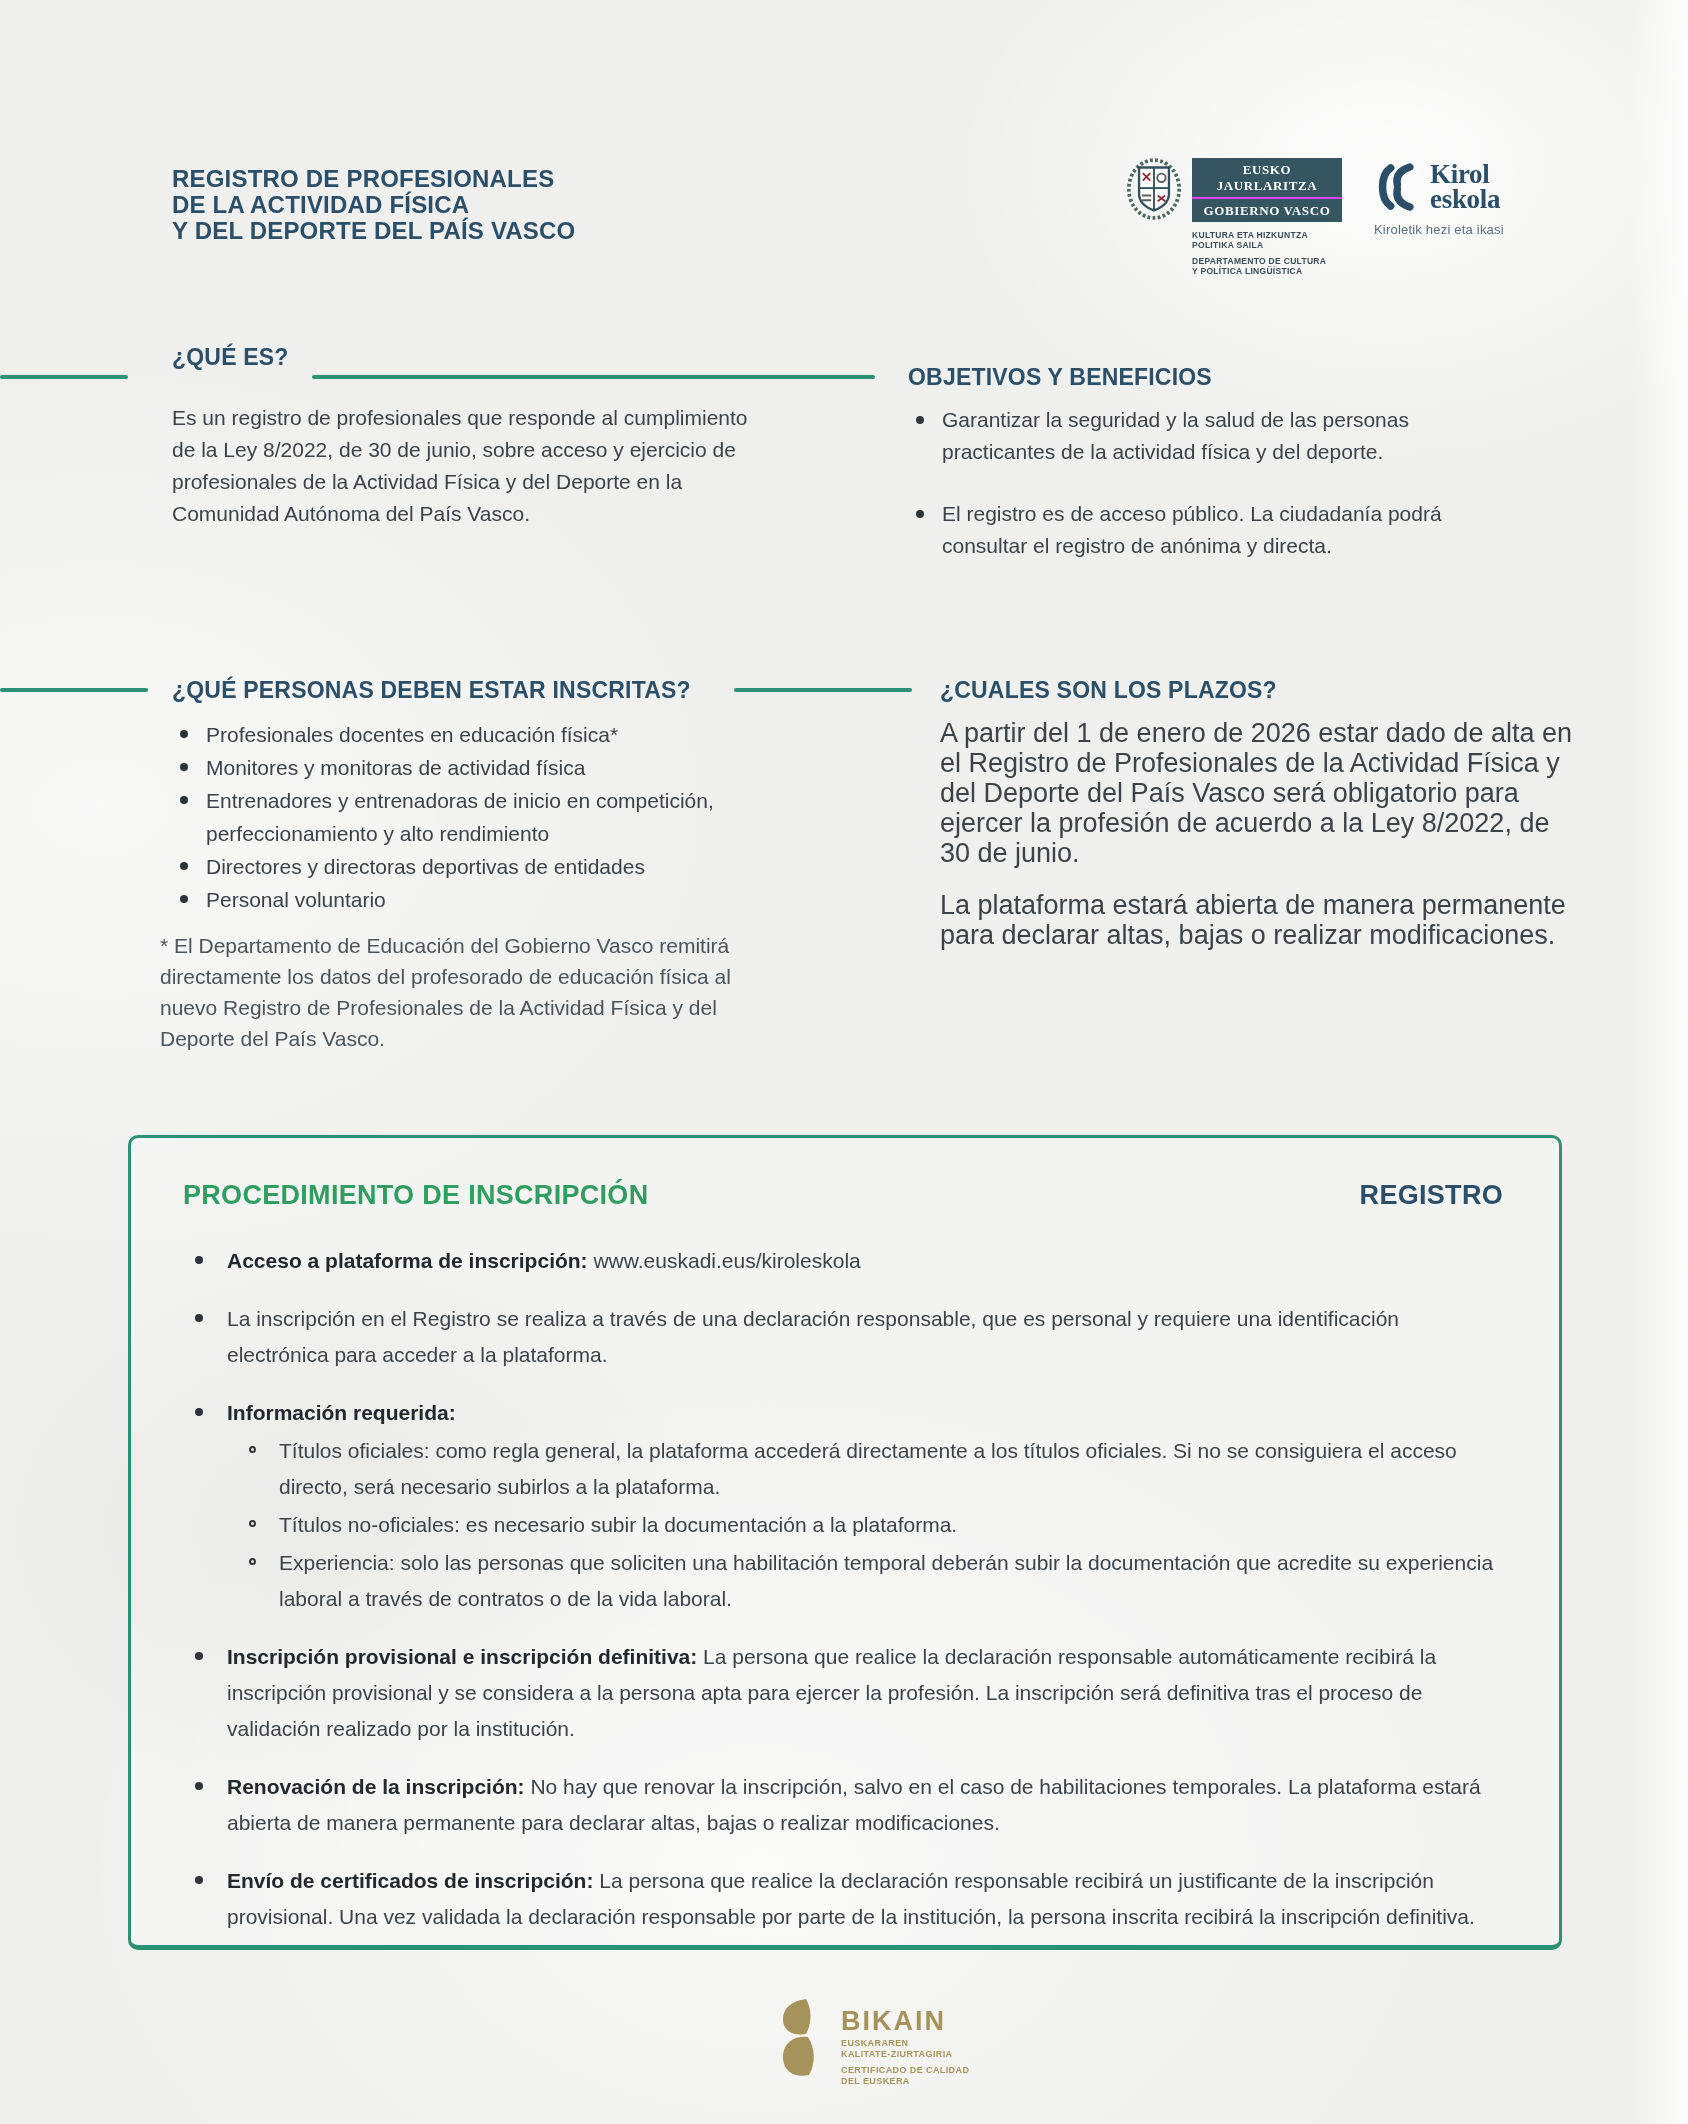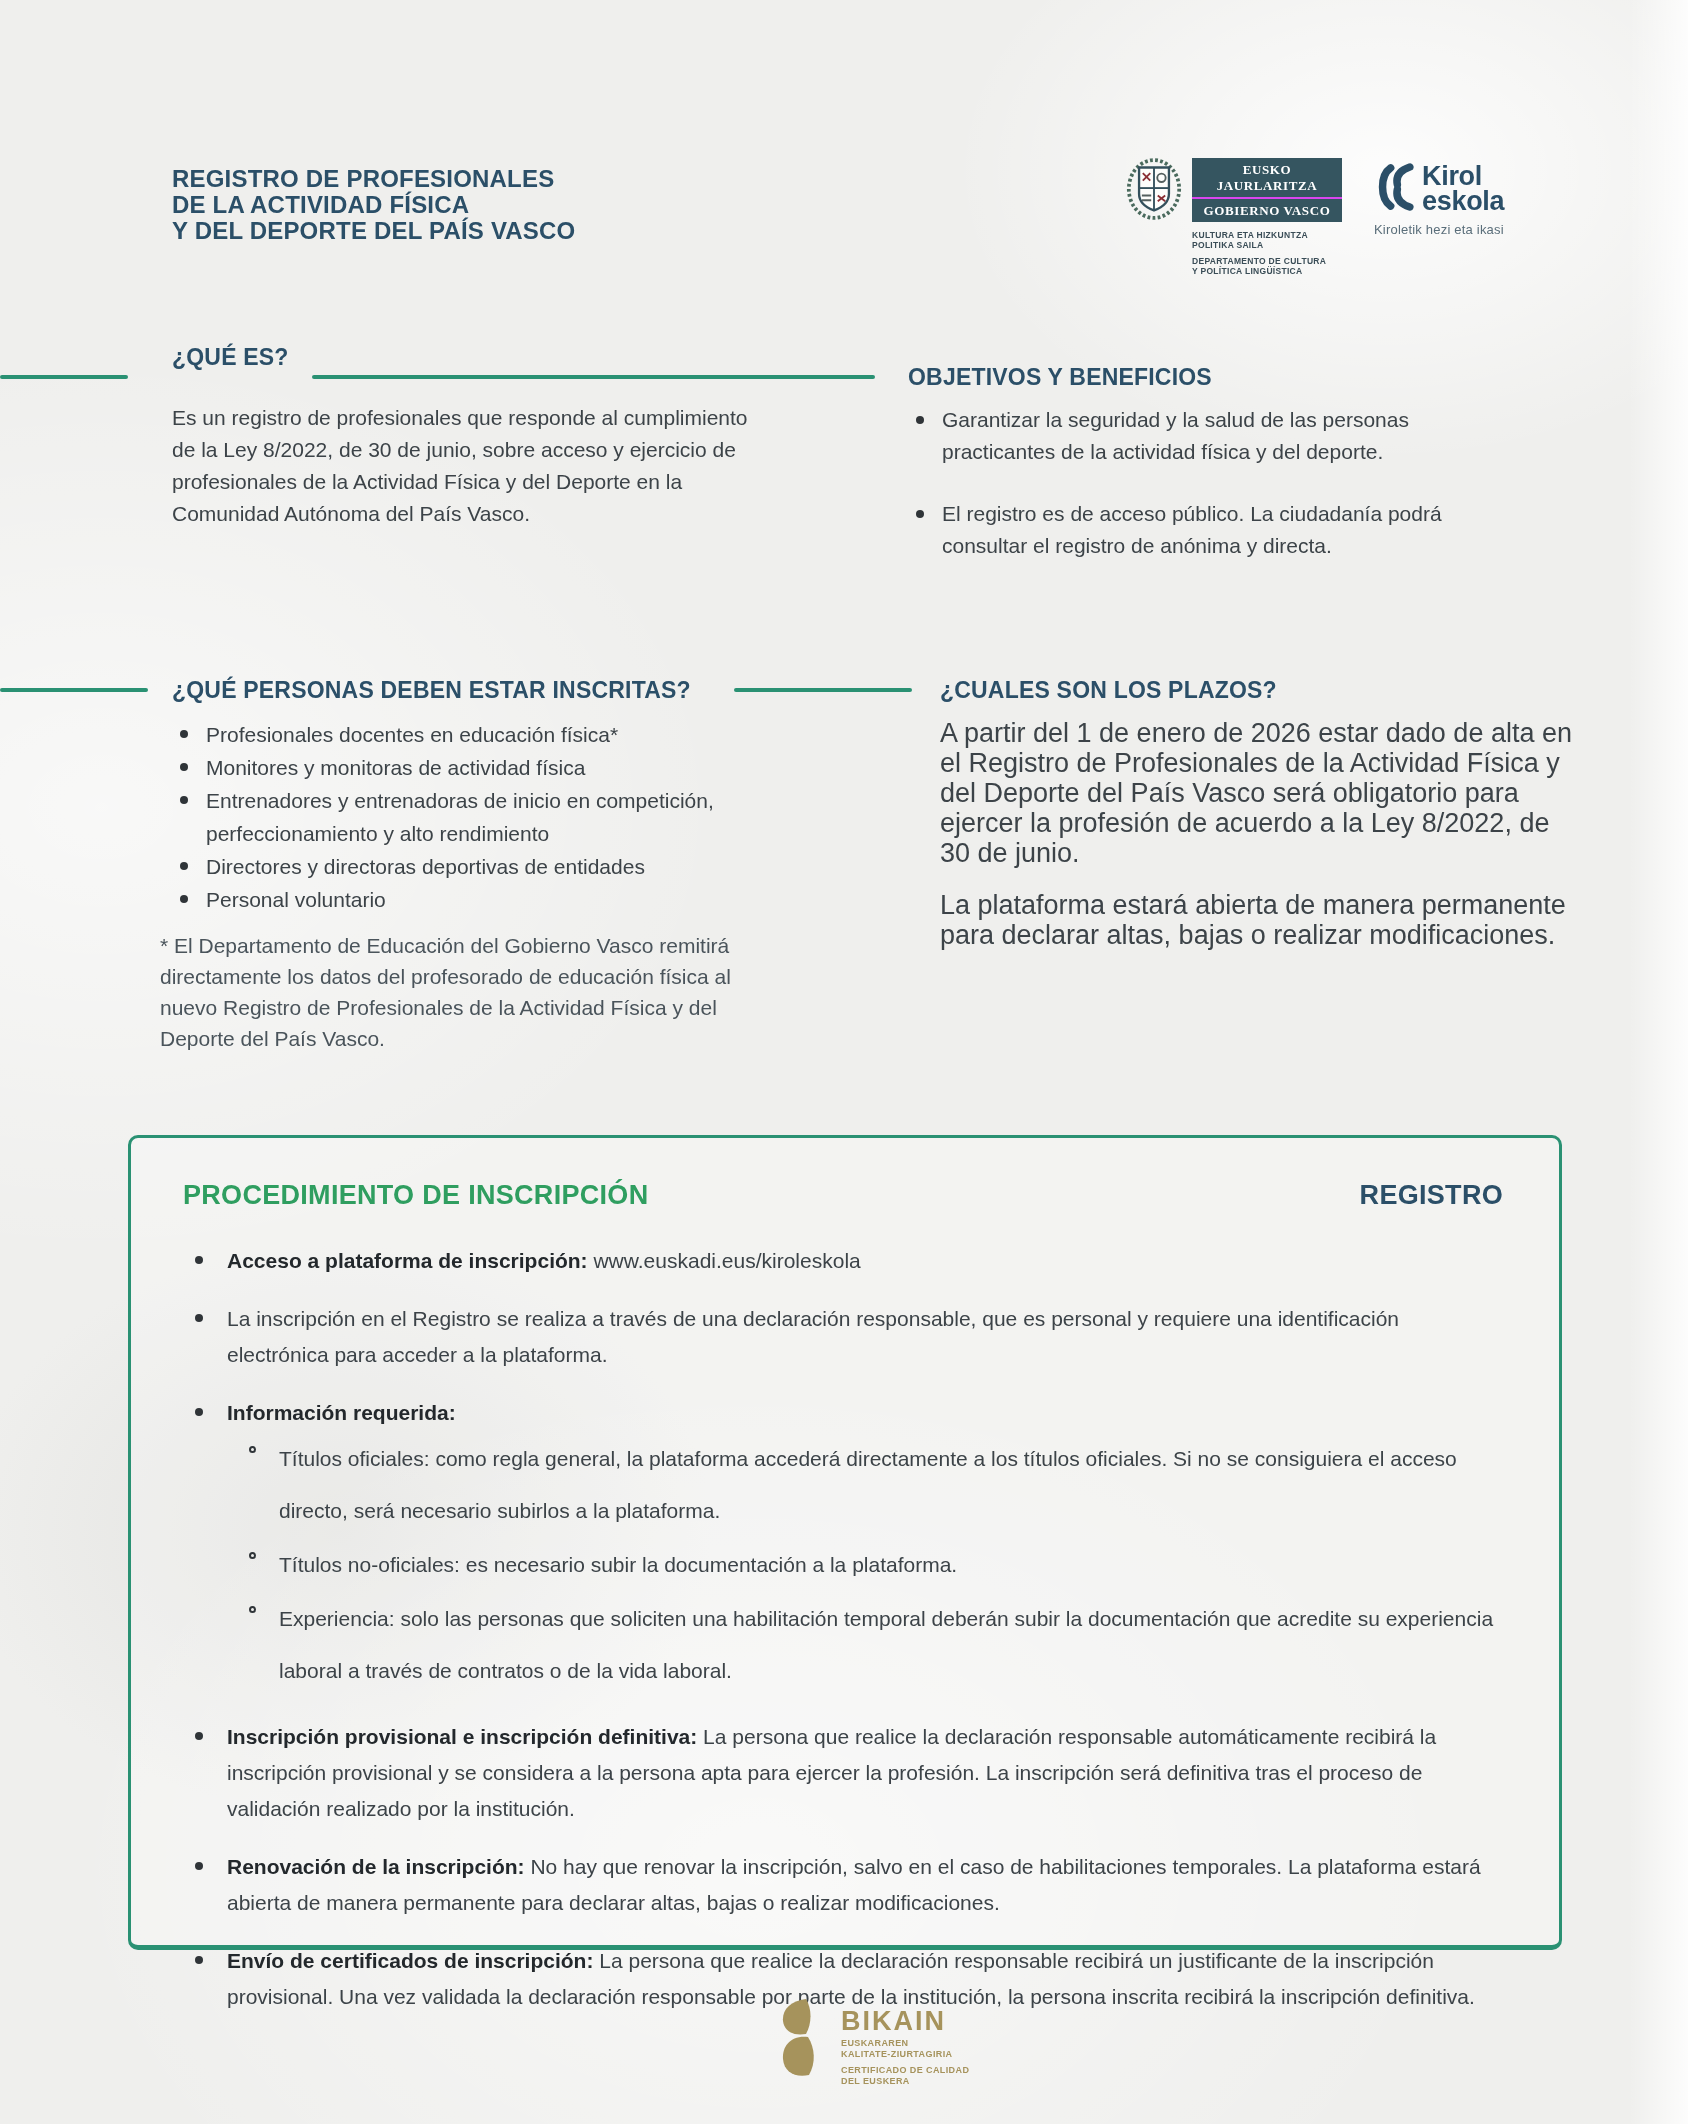--- a/index.html
+++ b/index.html
@@ -40,21 +40,21 @@
   .gov-right{display:flex;flex-direction:column;}
   .gov-bar{width:150px;background:#355560;color:#fff;font-weight:bold;
     font-family:"Liberation Serif", serif;
     font-size:13px;letter-spacing:.6px;text-align:center;}
   .gov-bar .bar-line{padding:4px 2px 3px;border-bottom:2px solid #d946ef;}
   .gov-bar .bar-line:last-child{border-bottom:none;}
   .gov-dept{margin-top:8px;font-size:8.5px;line-height:10px;color:#3a4d57;
     font-weight:bold;letter-spacing:.3px;}
   .gov-dept .dept-group{margin-bottom:6px;}
   .kirol-logo{position:absolute;left:1374px;top:160px;}
-  .kirol-top{display:flex;align-items:flex-end;gap:8px;}
+  .kirol-top{display:flex;align-items:center;gap:16px;font-family:Liberation Serif, serif;}
   .kirol-mark{width:40px;height:54px;}
   .kirol-name{font-size:27px;line-height:25px;font-weight:bold;color:var(--teal);letter-spacing:-.3px;}
   .kirol-tagline{margin-top:8px;font-size:13px;color:#5a6e7a;letter-spacing:.2px;}
 
   
   .hline{position:absolute;height:4px;background:var(--green);border-radius:2px;}
   .line-a{left:0;top:375px;width:128px;}
   .line-b{left:312px;top:375px;width:563px;}
   .line-c{left:0;top:688px;width:148px;}
   .line-d{left:734px;top:688px;width:178px;}
@@ -96,21 +96,21 @@
   }
   .proc-head{display:flex;justify-content:space-between;align-items:baseline;}
   .proc-title{font-size:27px;font-weight:bold;color:var(--green-bright);letter-spacing:.3px;text-align:center;}
   .proc-badge{font-size:27px;font-weight:bold;color:var(--teal);letter-spacing:.3px;}
   .proc-list{list-style:none;margin-top:32px;}
   .proc-list > li{position:relative;padding-left:44px;margin-bottom:22px;}
   .proc-list > li > .dot{left:12px;top:13px;}
   .proc-text{font-size:21px;line-height:36px;}
   .proc-text strong{font-weight:bold;color:#23282c;}
   .sub-list{list-style:none;margin-top:2px;padding-left:12px;}
-  .sub-list li{position:relative;padding-left:40px;margin-bottom:2px;font-size:21px;line-height:52px;}
+  .sub-list li{position:relative;padding-left:40px;margin-bottom:2px;font-size:21px;line-height:36px;}
   .sub-list .ring{left:10px;top:13px;}
 
   
   .bikain{position:absolute;left:782px;top:1998px;display:flex;gap:25px;align-items:flex-start;}
   .bikain-mark{width:34px;height:80px;}
   .bikain-text{padding-top:10px;}
   .bikain-name{font-size:27px;line-height:26px;font-weight:bold;color:var(--gold);letter-spacing:2px;}
   .bikain-sub{margin-top:4px;font-size:9px;line-height:11px;color:var(--gold);
     letter-spacing:.4px;font-weight:bold;}
   .bikain-sub .sub-group{margin-bottom:5px;}

